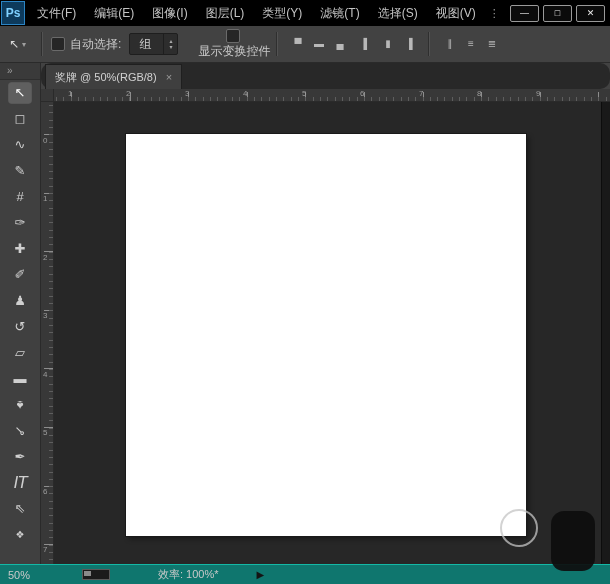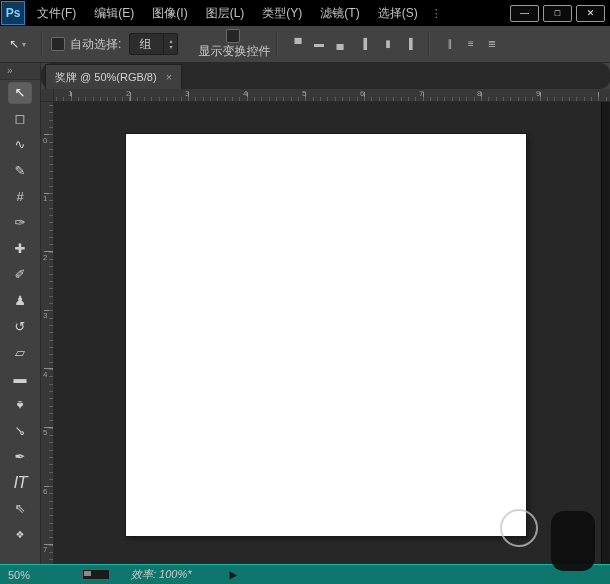--- a/index.html
+++ b/index.html
@@ -81,21 +81,21 @@
   .document{position:absolute;left:72px;top:32px;width:400px;height:402px;background:#ffffff;
             box-shadow:0 0 0 1px #191919,3px 3px 5px rgba(0,0,0,.4);}
   .v-scroll{width:8px;background:#191919;border-left:1px solid #0c0c0c;flex:0 0 auto;}
 
   
   .statusbar{height:19px;background:#0f766e;border-top:1px solid #14b8a6;display:flex;align-items:center;
              font-size:11px;color:#c9c9c9;flex:0 0 auto;}
   .zoom-field{margin-left:8px;min-width:34px;}
   .gauge{margin-left:40px;width:26px;height:9px;background:#1b1b1b;border:1px solid #5a5a5a;position:relative;}
   .gauge::before{content:"";position:absolute;left:1px;top:1px;width:7px;height:5px;background:#8a8a8a;}
-  .efficiency{margin-left:21px;white-space:nowrap;font-style:italic;}
+  .efficiency{margin-left:48px;white-space:nowrap;}
   .flyout{margin-left:38px;color:#141414;font-size:10px;}
 
   
   .artifact-circle{position:absolute;left:500px;top:509px;width:34px;height:34px;border:2px solid #c4c4c4;
                    border-radius:50%;opacity:.75;z-index:7;pointer-events:none;}
   .artifact-pill{position:absolute;right:15px;top:511px;width:44px;height:60px;background:#0e0e0e;
                  border-radius:13px;opacity:.93;z-index:6;}
 </style>
 </head>
 <body>
@@ -105,20 +105,21 @@
   <header class="titlebar">
     <div class="logo">Ps</div>
     <nav class="menus">
       <span class="menu-item">文件(F)</span>
       <span class="menu-item">编辑(E)</span>
       <span class="menu-item">图像(I)</span>
       <span class="menu-item">图层(L)</span>
       <span class="menu-item">类型(Y)</span>
       <span class="menu-item">滤镜(T)</span>
       <span class="menu-item">选择(S)</span>
+      <span class="menu-item">视图(V)</span>
       <span class="menu-overflow">⋮</span>
     </nav>
     <div class="controls">
       <button class="wc">—</button>
       <button class="wc">□</button>
       <button class="wc">✕</button>
     </div>
   </header>
 
   <div class="optionsbar">

